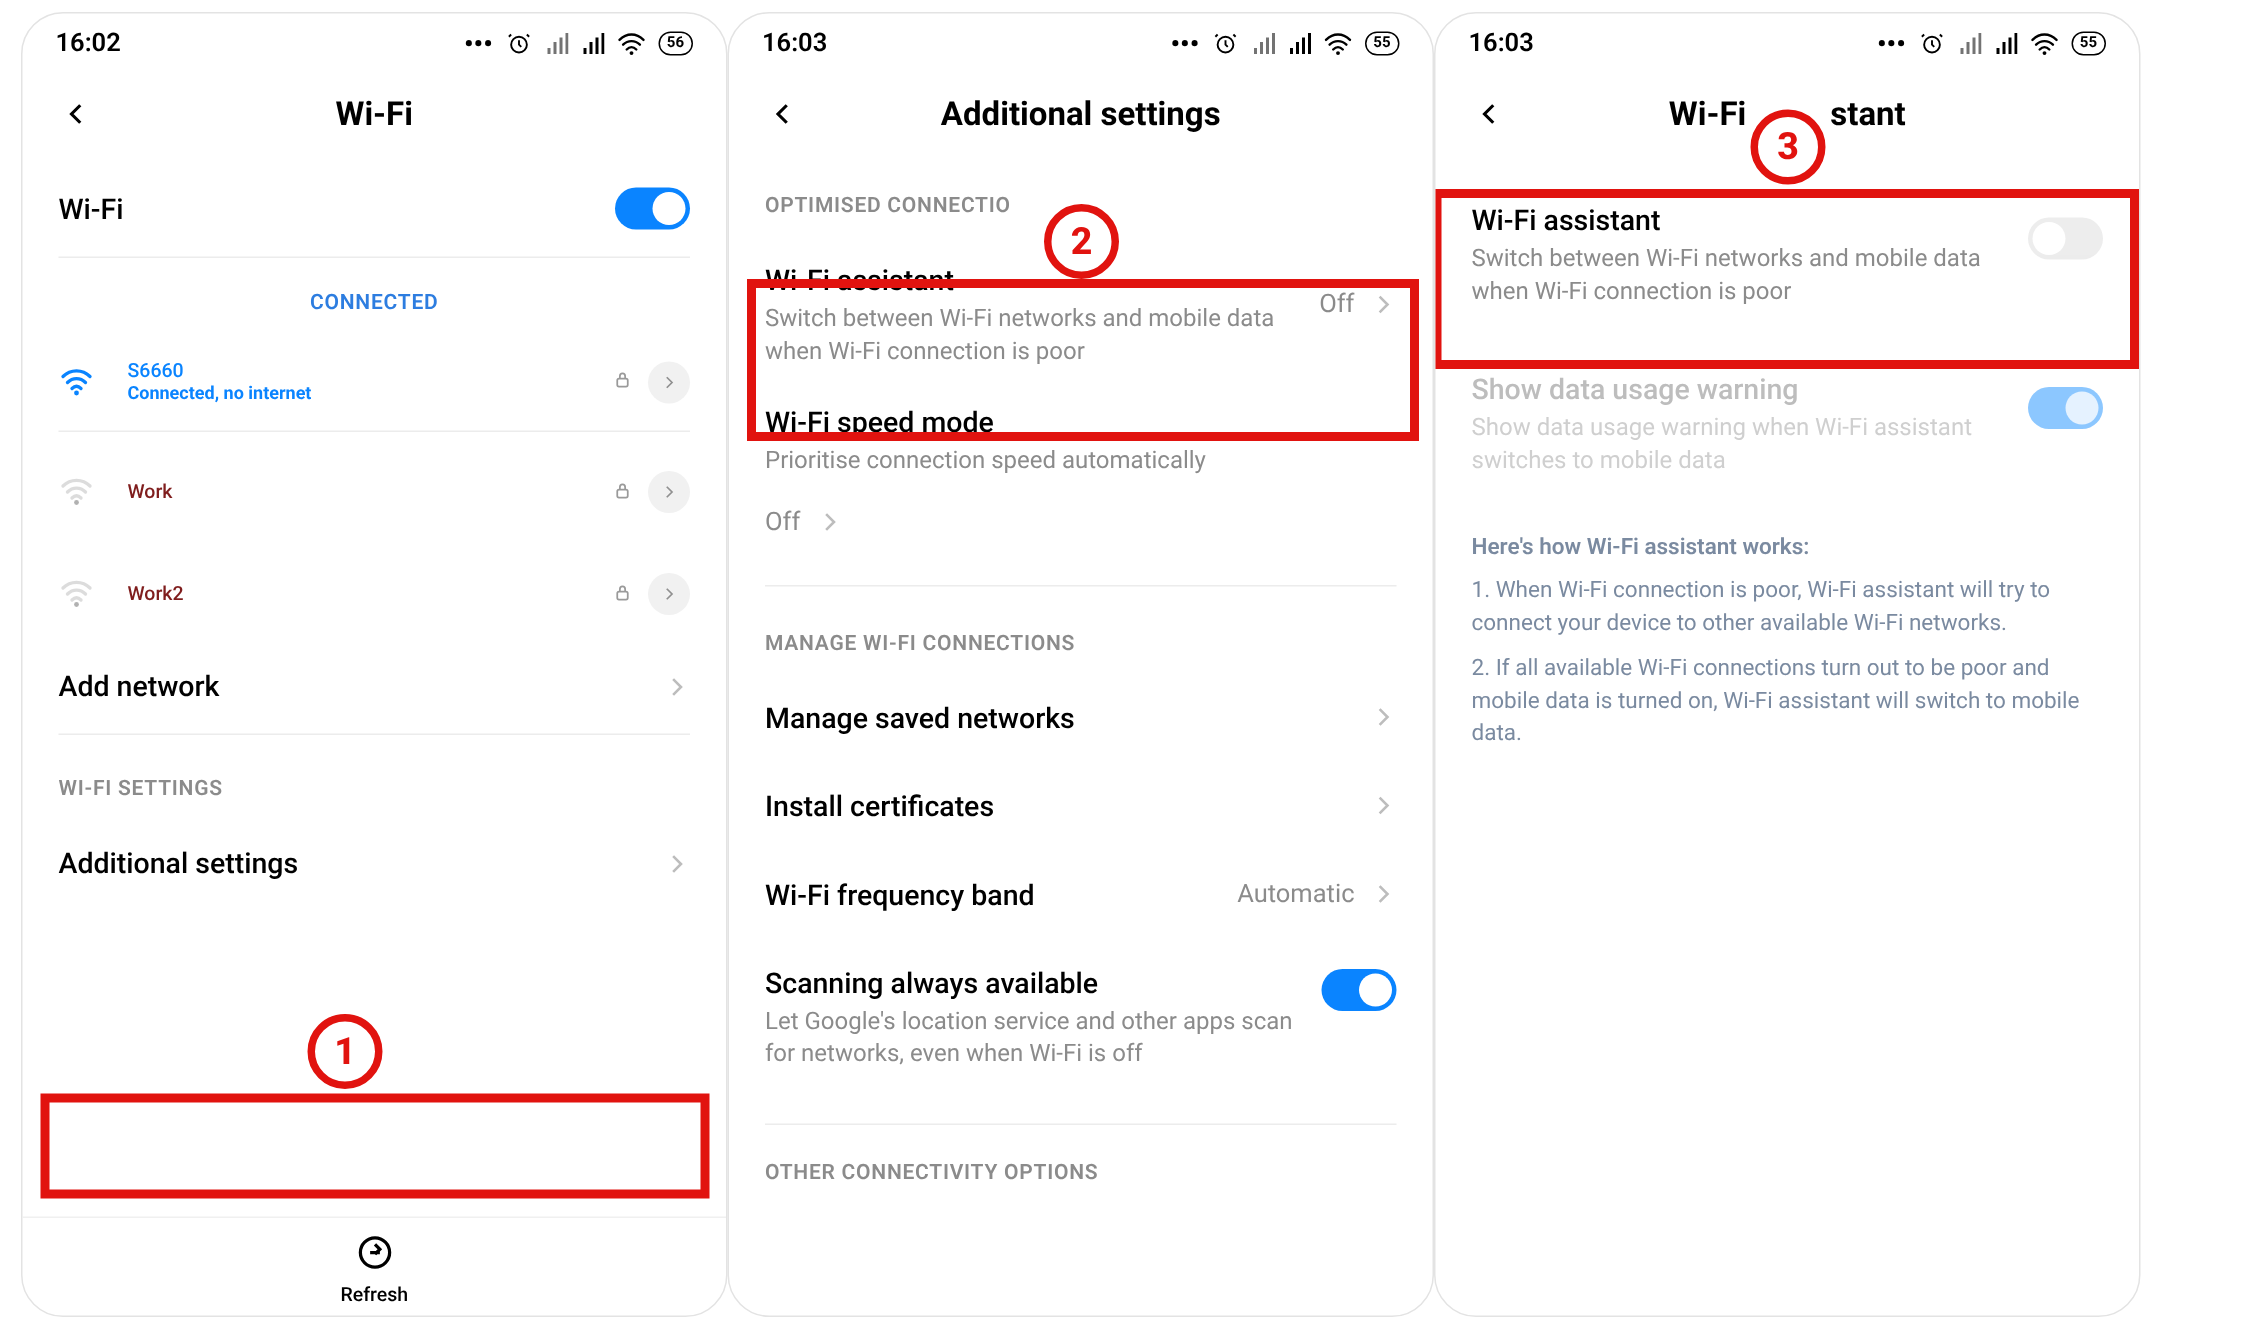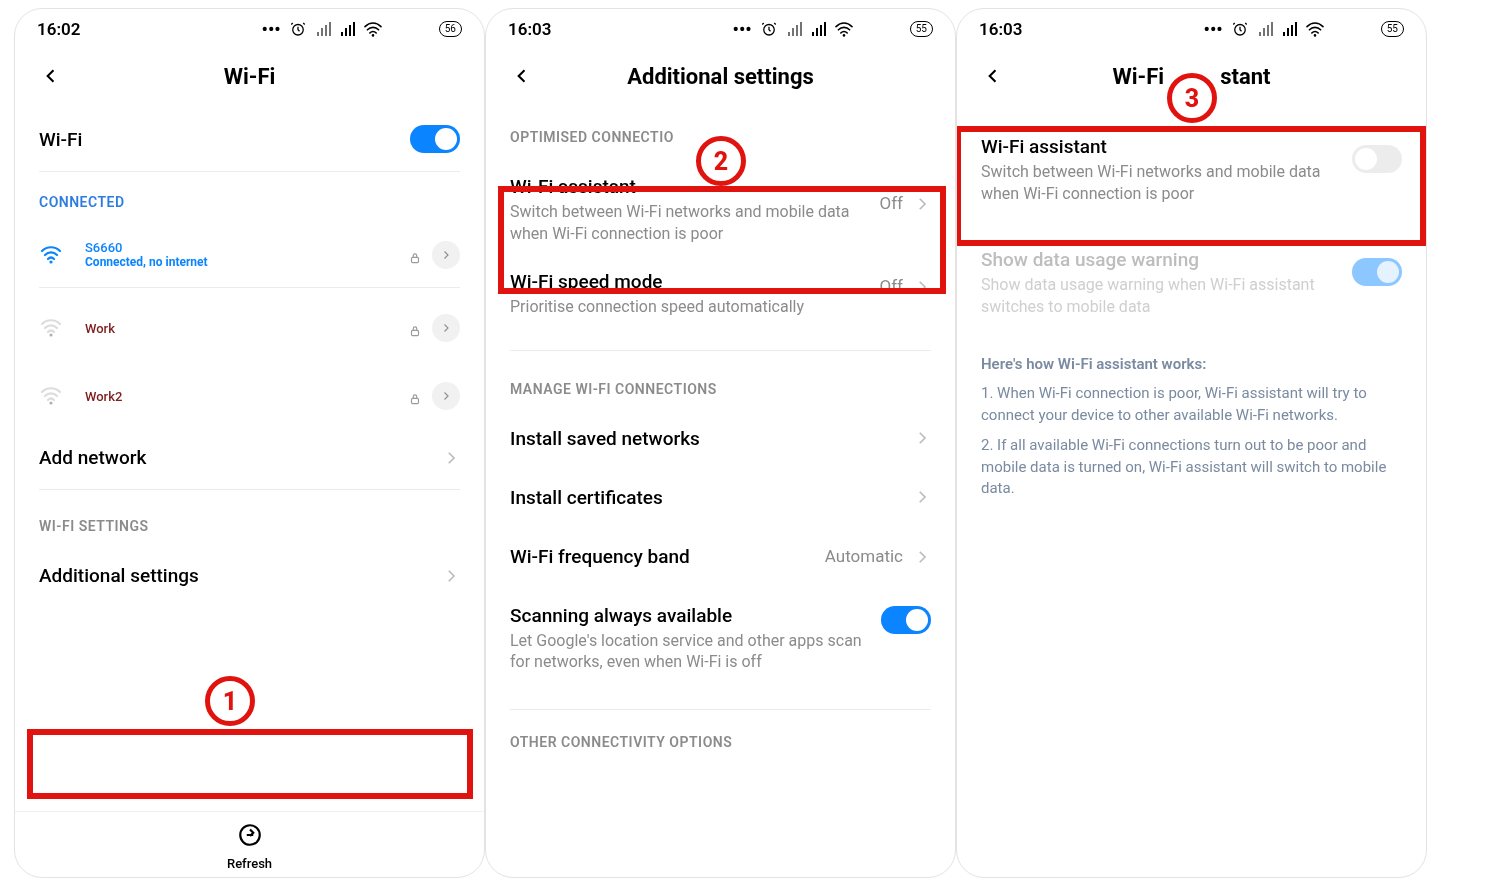--- a/index.html
+++ b/index.html
@@ -33,23 +33,23 @@
     align-items:center;
     justify-content:space-between;
     padding:4px 22px 0;
     font-size:17px;
     font-weight:600;
     color:#000;
   }
   .status-right { display:flex; align-items:center; gap:8px; font-size:18px; }
   .status-right span{display:inline-flex;align-items:center;}
   .battery {
-    font-size:10px; font-weight:400;
+    font-size:10px; font-weight:700;
     border:1.3px solid #000; border-radius:9px;
-    padding:0 5px; line-height:14px;margin-left:48px;
+    padding:0 5px; line-height:14px;
   }
   .appbar {
     display:flex; align-items:center; justify-content:center;
     position:relative;
     height:62px;
   }
   .back {
     position:absolute; left:24px; top:50%; transform:translateY(-50%);
     width:24px;height:24px;display:flex;align-items:center;justify-content:center;
   }
@@ -57,26 +57,26 @@
   .appbar-title{
     font-size:22px;font-weight:700;color:#000;
   }
   .content{flex:1;overflow:hidden;padding:0 0;}
   .row{
     display:flex;align-items:center;justify-content:space-between;
     padding:18px 24px;
   }
   .row-title{font-size:19px;color:#000;font-weight:500;}
   .row-sub{font-size:16px;color:#8b8b8b;line-height:1.35;margin-top:3px;}
-  .row-right{display:flex;align-items:flex-end;gap:10px;color:#8b8b8b;}
+  .row-right{display:flex;align-items:center;gap:10px;color:#8b8b8b;}
   .section-label{
     font-size:14px;font-weight:600;letter-spacing:0.5px;color:#8b8b8b;
     padding:22px 24px 12px;
   }
-  .section-label.blue{color:#2d7de0;}
+  .section-label.blue{color:#2d7de0;text-align:center;}
   .divider{height:1px;background:#ececec;margin:0 24px;}
 
   .toggle{
     width:50px;height:28px;border-radius:20px;position:relative;
   }
   .toggle.on{background:#0a84ff;}
   .toggle.on::after{
     content:"";position:absolute;width:22px;height:22px;border-radius:50%;
     background:#fff;right:3px;top:3px;
   }
@@ -353,39 +353,39 @@
         <div class="row-sub">Switch between Wi-Fi networks and mobile data when Wi-Fi connection is poor</div>
       </div>
       <div class="row-right" style="margin-top:18px;">
         <span class="value-text">Off</span>
         <span class="chev"><svg viewBox="0 0 24 24">
                 <path d="M9 5l7 7-7 7"></path>
               </svg></span>
       </div>
     </div>
 
-    <div class="row" style="align-items:flex-start;gap:14px;padding-top:8px;">
+    <div class="row" style="align-items:flex-start;gap:14px;padding-top:8px;flex-direction:column;">
       <div style="flex:1;">
         <div class="row-title">Wi-Fi speed mode</div>
         <div class="row-sub">Prioritise connection speed automatically</div>
       </div>
       <div class="row-right" style="margin-top:6px;">
         <span class="value-text">Off</span>
         <span class="chev"><svg viewBox="0 0 24 24">
                 <path d="M9 5l7 7-7 7"></path>
               </svg></span>
       </div>
     </div>
 
     <div class="divider" style="margin-top:14px;"></div>
 
     <div class="section-label" style="padding-top:30px;">MANAGE WI-FI CONNECTIONS</div>
 
     <div class="row">
-      <div class="row-title">Install saved networks</div>
+      <div class="row-title">Manage saved networks</div>
       <span class="chev"><svg viewBox="0 0 24 24">
               <path d="M9 5l7 7-7 7"></path>
             </svg></span>
     </div>
 
     <div class="row">
       <div class="row-title">Install certificates</div>
       <span class="chev"><svg viewBox="0 0 24 24">
               <path d="M9 5l7 7-7 7"></path>
             </svg></span>

